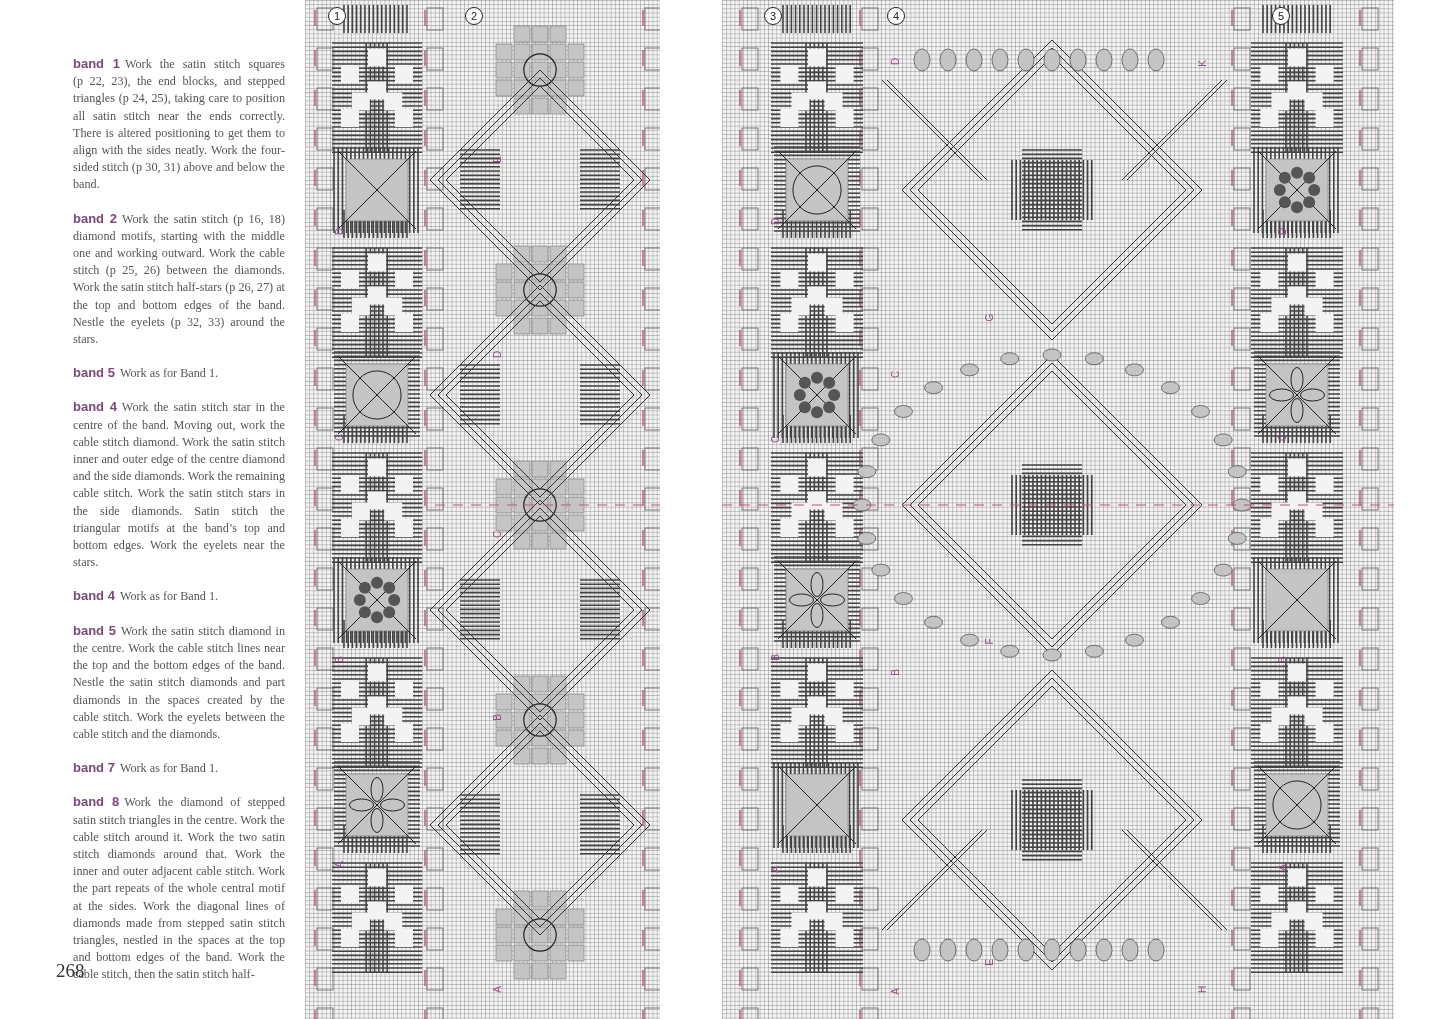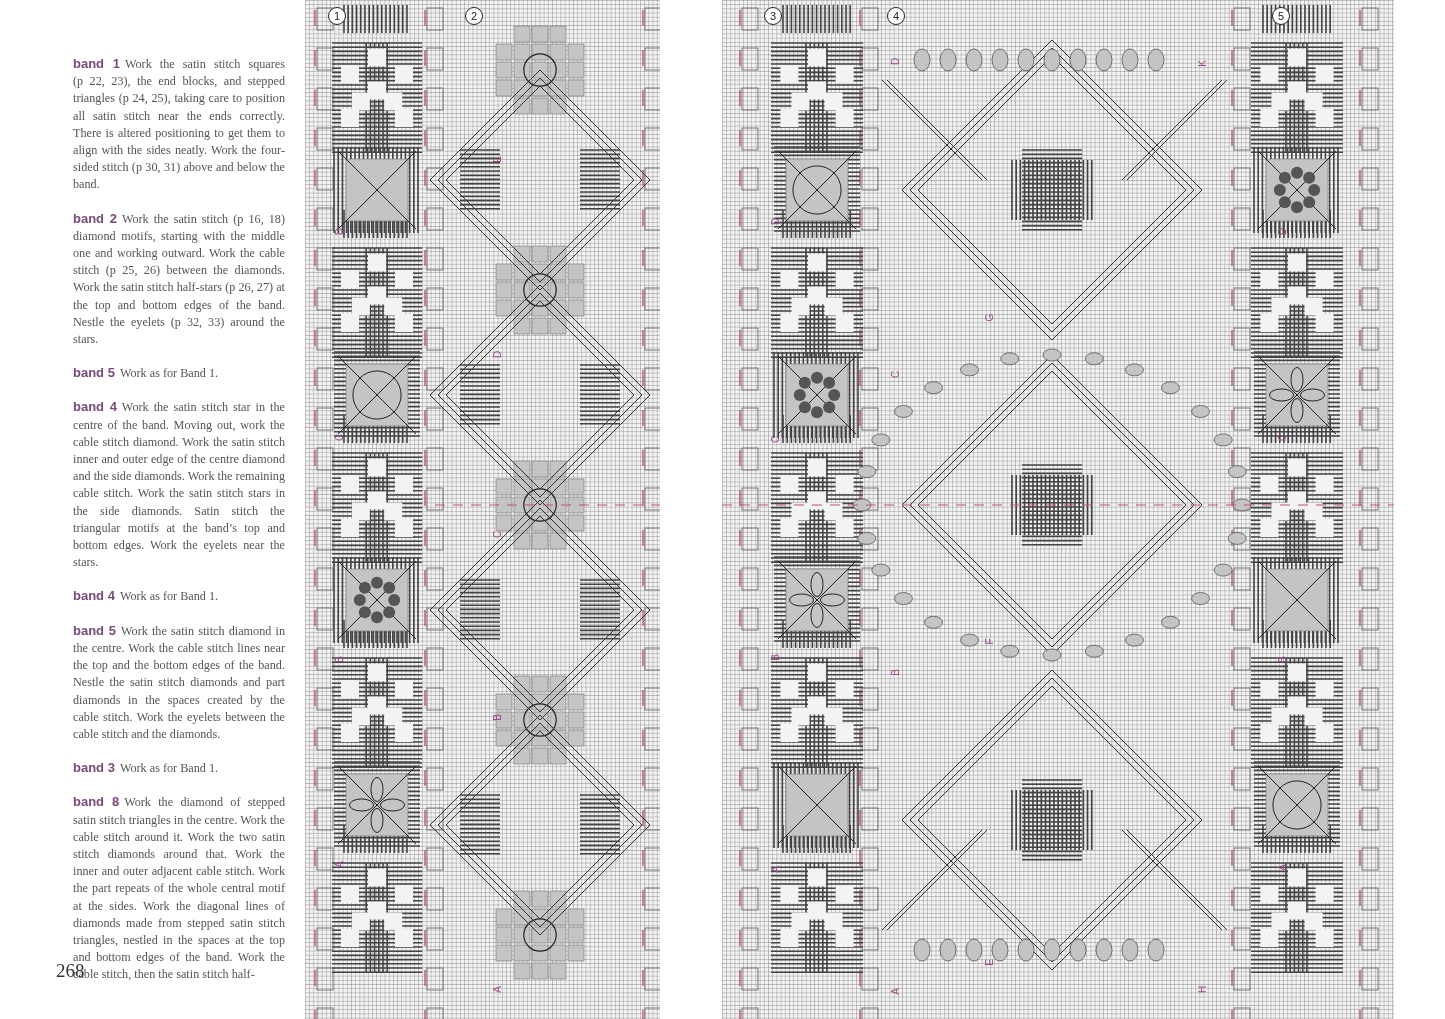--- a/index.html
+++ b/index.html
@@ -29,21 +29,21 @@
 <body>
 
 <div class="page page-left">
   <div class="text-col">
     <p class="band"><span class="band-label">band 1</span><span class="band-text">Work the satin stitch squares (p&nbsp;22,&nbsp;23), the end blocks, and stepped triangles (p&nbsp;24,&nbsp;25), taking care to position all satin stitch near the ends correctly. There is altered positioning to get them to align with the sides neatly. Work the four-sided stitch (p&nbsp;30,&nbsp;31) above and below the band.</span></p>
     <p class="band"><span class="band-label">band 2</span><span class="band-text">Work the satin stitch (p&nbsp;16,&nbsp;18) diamond motifs, starting with the middle one and working outward. Work the cable stitch (p&nbsp;25,&nbsp;26) between the diamonds. Work the satin stitch half-stars (p&nbsp;26,&nbsp;27) at the top and bottom edges of the band. Nestle the eyelets (p&nbsp;32,&nbsp;33) around the stars.</span></p>
     <p class="band"><span class="band-label">band 5</span><span class="band-text">Work as for Band 1.</span></p>
     <p class="band"><span class="band-label">band 4</span><span class="band-text">Work the satin stitch star in the centre of the band. Moving out, work the cable stitch diamond. Work the satin stitch inner and outer edge of the centre diamond and the side diamonds. Work the remaining cable stitch. Work the satin stitch stars in the side diamonds. Satin stitch the triangular motifs at the band’s top and bottom edges. Work the eyelets near the stars.</span></p>
     <p class="band"><span class="band-label">band 4</span><span class="band-text">Work as for Band 1.</span></p>
     <p class="band"><span class="band-label">band 5</span><span class="band-text">Work the satin stitch diamond in the centre. Work the cable stitch lines near the top and the bottom edges of the band. Nestle the satin stitch diamonds and part diamonds in the spaces created by the cable stitch. Work the eyelets between the cable stitch and the diamonds.</span></p>
-    <p class="band"><span class="band-label">band 3</span><span class="band-text">Work as for Band 1.</span></p>
+    <p class="band"><span class="band-label">band 7</span><span class="band-text">Work as for Band 1.</span></p>
     <p class="band"><span class="band-label">band 8</span><span class="band-text">Work the diamond of stepped satin stitch triangles in the centre. Work the cable stitch around it. Work the two satin stitch diamonds around that. Work the inner and outer adjacent cable stitch. Work the part repeats of the whole central motif at the sides. Work the diagonal lines of diamonds made from stepped satin stitch triangles, nestled in the spaces at the top and bottom edges of the band. Work the cable stitch, then the satin stitch half-</span></p>
   </div>
   <div class="page-number">268</div>
 </div>
 
 <div class="gutter"></div>
 
 <div class="chart chart-left">
   <svg width="355" height="1019" id="svgLeft">
       <rect x="12" y="8" width="16" height="22" fill="none" stroke="#777" stroke-width="1"></rect>

